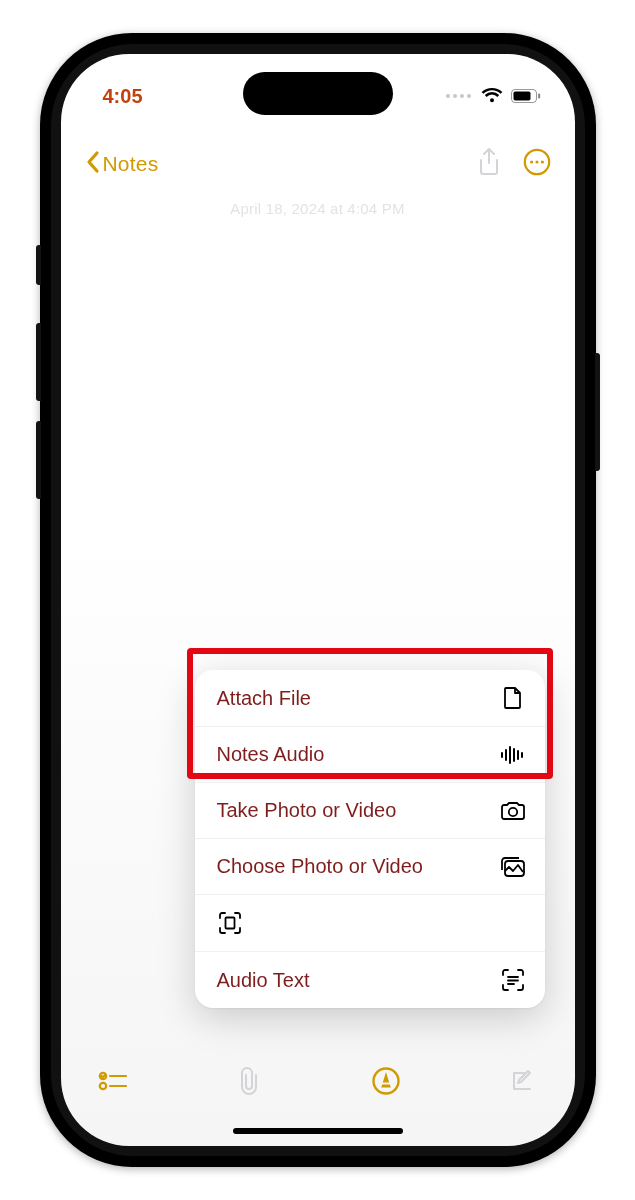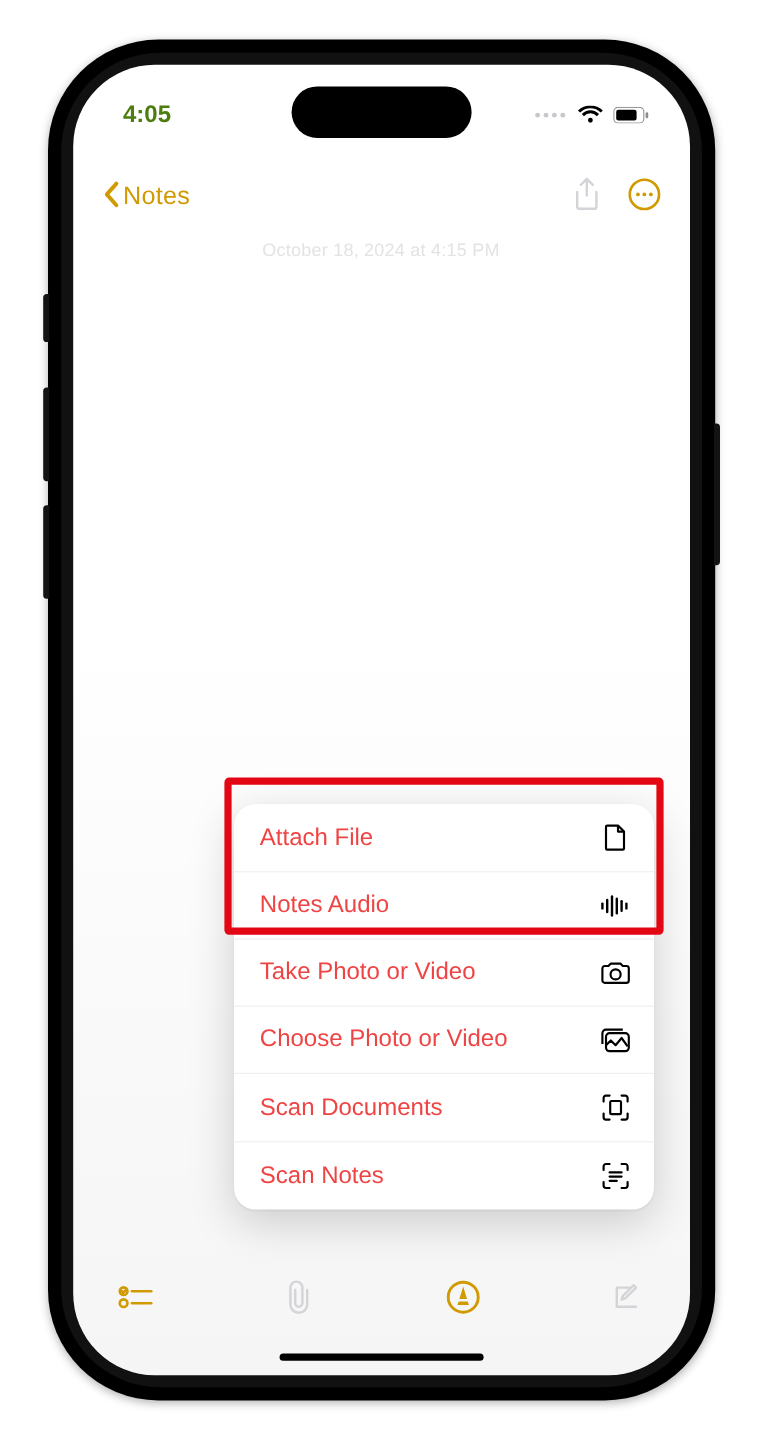--- a/index.html
+++ b/index.html
@@ -48,21 +48,21 @@
       border-radius: 24px;
       z-index: 10;
     }
     .status-bar {
       position: absolute; top: 0; left: 0; right: 0;
       height: 70px;
       display: flex; align-items: center; justify-content: space-between;
       padding: 14px 34px 0 42px;
       z-index: 5;
     }
-    .status-time { font-size: 20px; font-weight: 600; color:#4d7c0f; }
+    .status-time { font-size: 20px; font-weight: 600; color:#c2410c; }
     .status-right { display: flex; align-items: center; gap: 8px; }
     .dots4 { display:flex; gap:3px; align-items:center; margin-right:2px;}
     .dots4 span { width:4px; height:4px; border-radius:50%; background:#c7c7cc; }
     .wifi-icon svg, .battery-icon svg { display:block; }
 
     .nav-header {
       position: absolute; top: 84px; left: 0; right: 0;
       height: 52px;
       display: flex; align-items: center; justify-content: space-between;
       padding: 0 24px;
@@ -91,21 +91,21 @@
       bottom: 138px;
       width: 350px;
       background:#fff;
       border-radius: 18px;
       box-shadow: 0 10px 38px rgba(0,0,0,.18), 0 1px 2px rgba(0,0,0,.06);
       overflow: hidden;
     }
     .menu-item {
       display:flex; align-items:center; justify-content:space-between;
       padding: 16px 19px 16px 22px;
-      font-size: 20px; color:#ef4444;
+      font-size: 20px; color:#7f1d1d;
       border-bottom: 1px solid #efeff0;
       text-align: right;
     }
     .menu-item:last-child { border-bottom:none; }
     .menu-icon { width:26px; display:flex; justify-content:center; color:#000; }
 
     .highlight-box {
       position:absolute;
       right: 22px;
       bottom: 367px;
@@ -188,21 +188,21 @@
                 <circle cx="14" cy="14" r="12.2" fill="none" stroke="currentColor" stroke-width="2.2"></circle>
                 <circle cx="8.6" cy="14" r="1.6" fill="currentColor"></circle>
                 <circle cx="14" cy="14" r="1.6" fill="currentColor"></circle>
                 <circle cx="19.4" cy="14" r="1.6" fill="currentColor"></circle>
               </svg>
           </span>
         </div>
       </div>
 
       <div class="note-body">
-        <div class="note-meta">October 18, 2024 at 4:15 PM</div>
+        <div class="note-meta">April 18, 2024 at 4:04 PM</div>
       </div>
 
       <div class="dimmer"></div>
 
       <div class="menu">
         <div class="menu-item">
           <span>Attach File</span>
           <span class="menu-icon">
             <svg width="20" height="24" viewBox="0 0 20 24">
                 <path fill="none" stroke="#000" stroke-width="1.8" stroke-linejoin="round" d="M3 2h9l5 5v14a1 1 0 0 1-1 1H3a1 1 0 0 1-1-1V3a1 1 0 0 1 1-1z"></path>
@@ -238,32 +238,31 @@
           <span>Choose Photo or Video</span>
           <span class="menu-icon">
             <svg width="26" height="22" viewBox="0 0 26 22">
                 <rect x="5" y="5" width="19" height="15" rx="3" fill="none" stroke="#000" stroke-width="1.8"></rect>
                 <path d="M5 15l4-4 4 4 5-6 5 7" fill="none" stroke="#000" stroke-width="1.8" stroke-linejoin="round"></path>
                 <path d="M2 14V5a3 3 0 0 1 3-3h14" fill="none" stroke="#000" stroke-width="1.8"></path>
               </svg>
           </span>
         </div>
         <div class="menu-item">
-          <span>Scan Documents</span>
           <span class="menu-icon">
             <svg width="24" height="24" viewBox="0 0 24 24">
                 <g fill="none" stroke="#000" stroke-width="1.8" stroke-linecap="round">
                   <path d="M2 7V4a2 2 0 0 1 2-2h3M22 7V4a2 2 0 0 0-2-2h-3M2 17v3a2 2 0 0 0 2 2h3M22 17v3a2 2 0 0 1-2 2h-3"></path>
                   <rect x="7.5" y="6.5" width="9" height="11" rx="1"></rect>
                 </g>
               </svg>
           </span>
         </div>
         <div class="menu-item">
-          <span>Scan Notes</span>
+          <span>Audio Text</span>
           <span class="menu-icon">
             <svg width="24" height="24" viewBox="0 0 24 24">
                 <g fill="none" stroke="#000" stroke-width="1.8" stroke-linecap="round">
                   <path d="M2 7V4a2 2 0 0 1 2-2h3M22 7V4a2 2 0 0 0-2-2h-3M2 17v3a2 2 0 0 0 2 2h3M22 17v3a2 2 0 0 1-2 2h-3"></path>
                   <line x1="7" y1="9" x2="17" y2="9"></line>
                   <line x1="7" y1="12.5" x2="17" y2="12.5"></line>
                   <line x1="7" y1="16" x2="13" y2="16"></line>
                 </g>
               </svg>
           </span>

